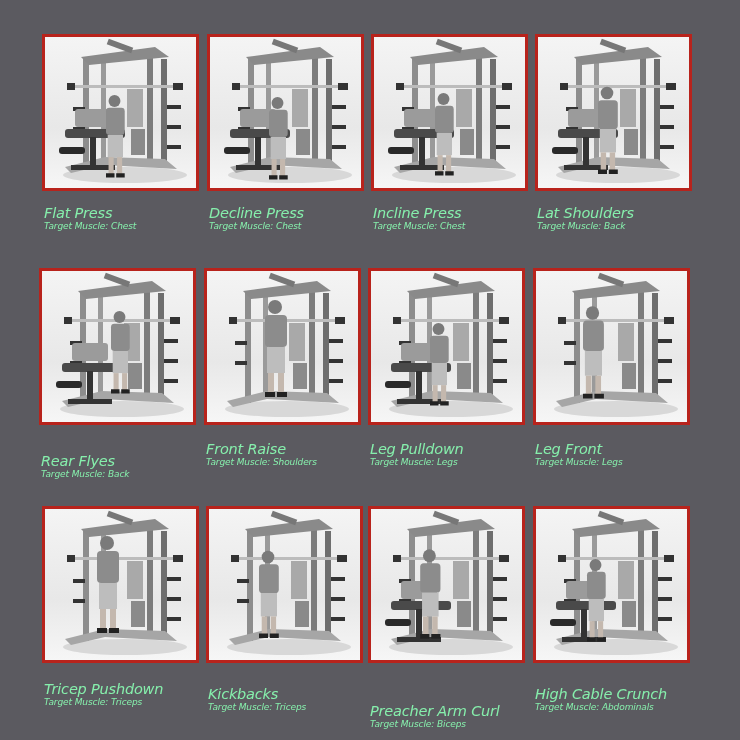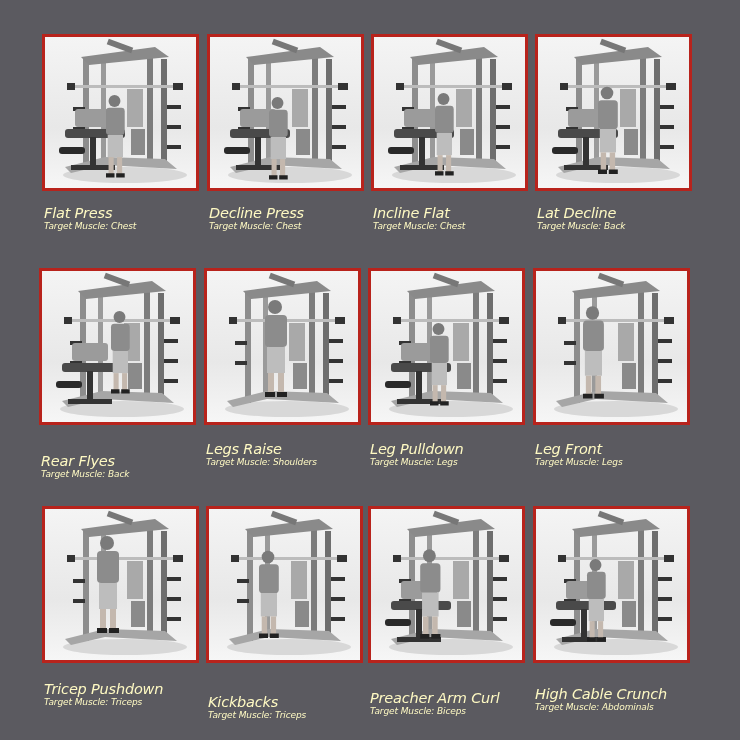--- a/index.html
+++ b/index.html
@@ -29,21 +29,21 @@
       overflow: hidden;
     }
     .frame svg {
       width: 100%;
       height: 100%;
       display: block;
     }
     .caption {
       position: absolute;
       left: 2px;
-      color: #fef9c3;
+      color: #86efac;
       font-style: italic;
       white-space: nowrap;
     }
     .title {
       font-size: 14.5px;
       font-weight: normal;
       letter-spacing: -0.2px;
       line-height: 16px;
     }
     .subtitle {
@@ -133,35 +133,35 @@
 
 <div class="tile" style="left:371px; top:34px;">
   <div class="frame">
     <svg viewBox="0 0 151 151">
         <use href="#gym"></use>
         <use href="#bench"></use>
         <use href="#person" transform="translate(10 28) scale(0.85)"></use>
       </svg>
   </div>
   <div class="caption" style="top:171px;">
-    <div class="title">Incline Flat</div>
+    <div class="title">Incline Press</div>
     <div class="subtitle">Target Muscle: Chest</div>
   </div>
 </div>
 
 <div class="tile" style="left:535px; top:34px;">
   <div class="frame">
     <svg viewBox="0 0 151 151">
         <use href="#gym"></use>
         <use href="#bench"></use>
         <use href="#person" transform="translate(6 20) scale(0.9)"></use>
       </svg>
   </div>
   <div class="caption" style="top:171px;">
-    <div class="title">Lat Decline</div>
+    <div class="title">Lat Shoulders</div>
     <div class="subtitle">Target Muscle: Back</div>
   </div>
 </div>
 
 <div class="tile" style="left:39px; top:268px;">
   <div class="frame">
     <svg viewBox="0 0 151 151">
         <use href="#gym"></use>
         <use href="#bench"></use>
         <use href="#person" transform="translate(18 12) scale(0.85)"></use>
@@ -174,21 +174,21 @@
 </div>
 
 <div class="tile" style="left:204px; top:268px;">
   <div class="frame">
     <svg viewBox="0 0 151 151">
         <use href="#gym"></use>
         <use href="#person" transform="translate(-2 -4)"></use>
       </svg>
   </div>
   <div class="caption" style="top:173px;">
-    <div class="title">Legs Raise</div>
+    <div class="title">Front Raise</div>
     <div class="subtitle">Target Muscle: Shoulders</div>
   </div>
 </div>
 
 <div class="tile" style="left:368px; top:268px;">
   <div class="frame">
     <svg viewBox="0 0 151 151">
         <use href="#gym"></use>
         <use href="#bench"></use>
         <use href="#person" transform="translate(8 24) scale(0.85)"></use>
@@ -226,35 +226,35 @@
   </div>
 </div>
 
 <div class="tile" style="left:206px; top:506px;">
   <div class="frame">
     <svg viewBox="0 0 151 151">
         <use href="#gym"></use>
         <use href="#person" transform="translate(-4 12) scale(0.9)"></use>
       </svg>
   </div>
-  <div class="caption" style="top:188px;">
+  <div class="caption" style="top:180px;">
     <div class="title">Kickbacks</div>
     <div class="subtitle">Target Muscle: Triceps</div>
   </div>
 </div>
 
 <div class="tile" style="left:368px; top:506px;">
   <div class="frame">
     <svg viewBox="0 0 151 151">
         <use href="#gym"></use>
         <use href="#bench"></use>
         <use href="#person" transform="translate(-6 10) scale(0.92)"></use>
       </svg>
   </div>
-  <div class="caption" style="top:184px;font-style:italic;">
+  <div class="caption" style="top:197px;font-style:italic;">
     <div class="title">Preacher Arm Curl</div>
     <div class="subtitle">Target Muscle: Biceps</div>
   </div>
 </div>
 
 <div class="tile" style="left:533px; top:506px;">
   <div class="frame">
     <svg viewBox="0 0 151 151">
         <use href="#gym"></use>
         <use href="#bench"></use>

